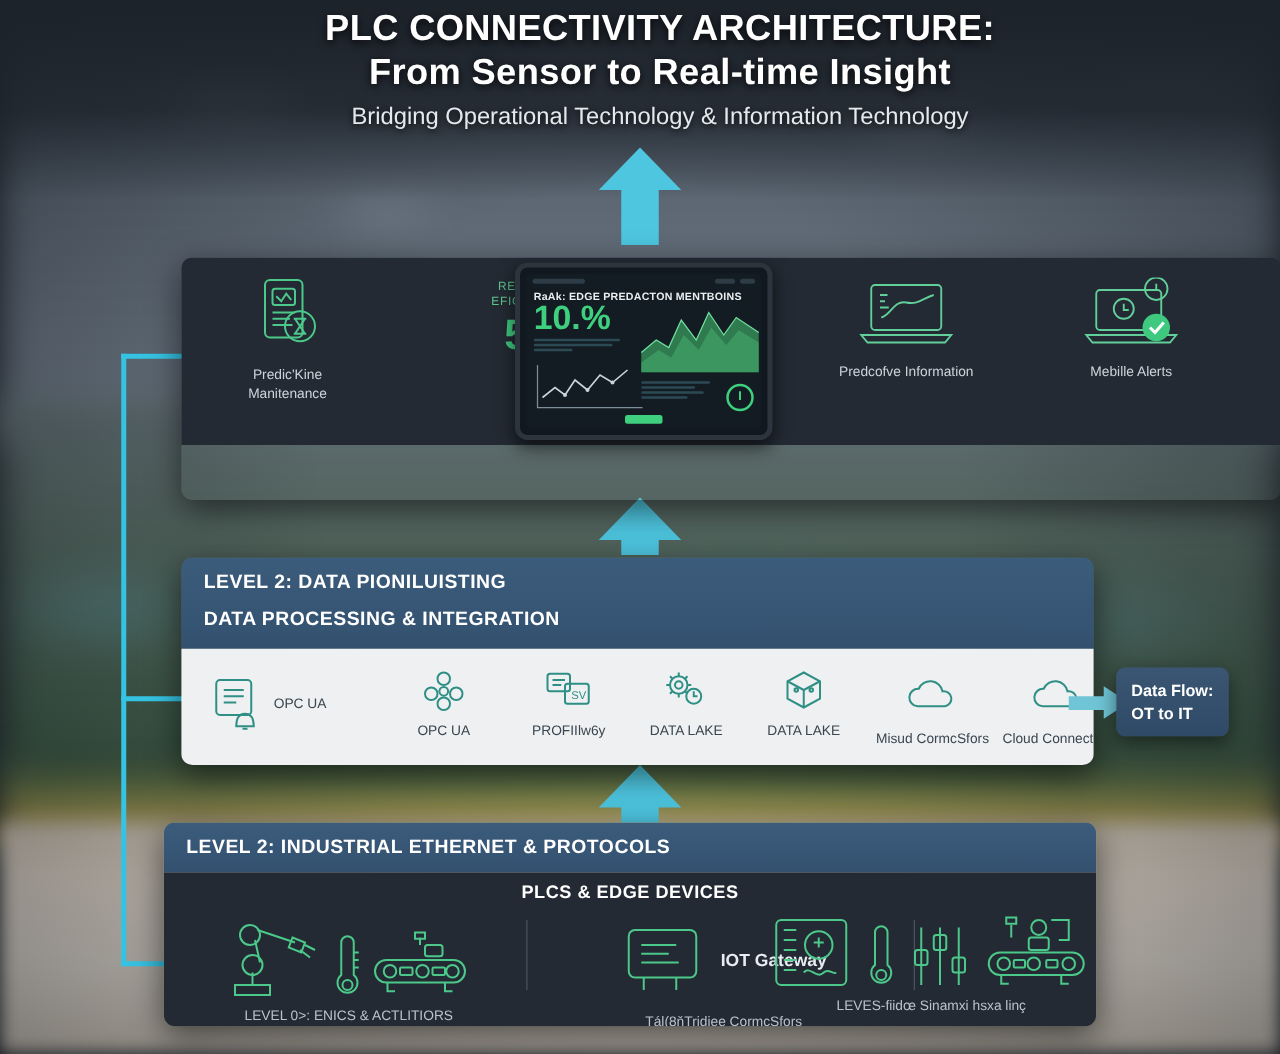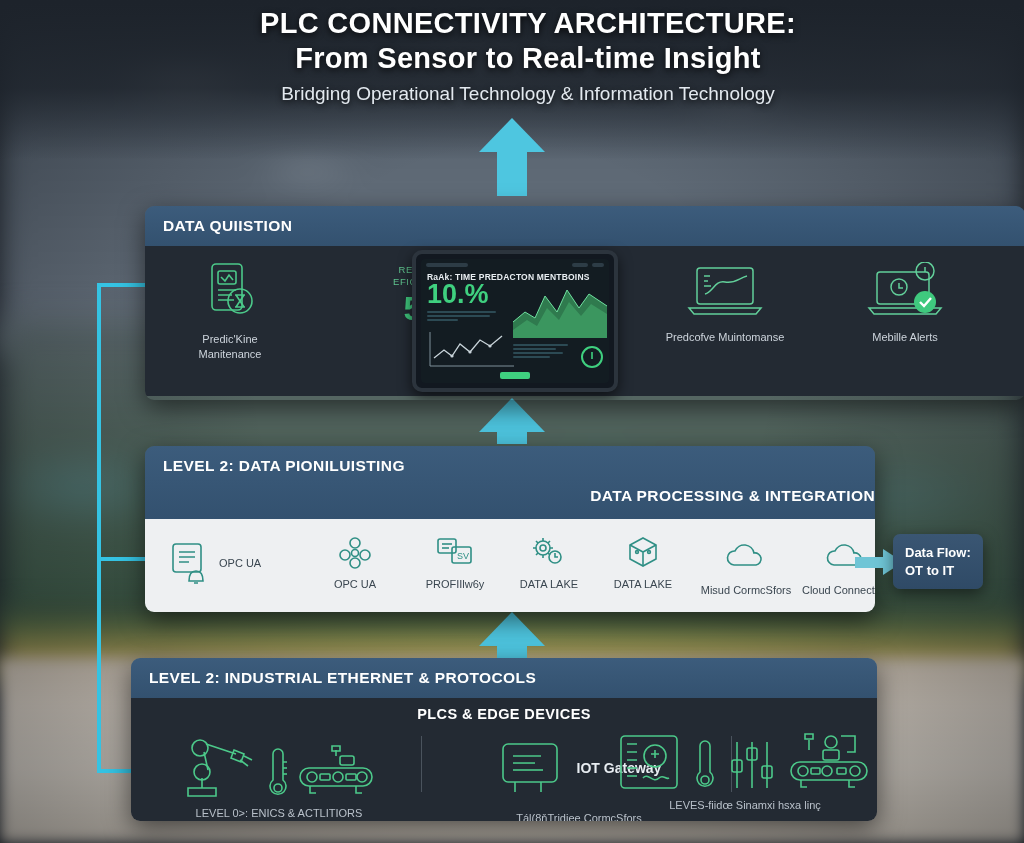--- a/index.html
+++ b/index.html
@@ -103,21 +103,21 @@
   .panel {
     position: absolute; z-index: 15; border-radius: 9px; overflow: hidden;
     box-shadow: 0 8px 26px rgba(0,0,0,.55);
   }
   .panel-head {
     background: linear-gradient(180deg, #3c5c7c 0%, #33516f 100%);
     padding: 11px 0 11px 18px;
     color: #ffffff; font-weight: bold; font-size: 15.5px; letter-spacing: .4px;
   }
   .panel-head.two-line { padding-bottom: 14px; }
-  .panel-head .line2 { margin-top: 12px; text-align: right; }
+  .panel-head .line2 { margin-top: 12px; }
   .panel-body-dark { background: #232a33; }
   .panel-body-light { background: #eef0f2; }
 
   
   #panel-top { left: 145px; top: 206px; width: 880px; height: 194px; }
   #panel-top .panel-body-dark { height: 150px; position: relative; }
   .p1-cell {
     position: absolute; text-align: center; color: #c5ccd4; font-size: 11px; line-height: 1.3;
   }
   .p1-label { margin-top: 7px; color: #cdd4dc; font-size: 11px; }
@@ -223,21 +223,20 @@
   <div class="vline"></div>
   <div class="hline" style="top:283px"></div>
   <div class="ahead" style="left:155px; top:276px"></div>
   <div class="hline" style="top:557px"></div>
   <div class="ahead" style="left:155px; top:550px"></div>
   <div class="hline" style="top:769px"></div>
   <div class="ahead" style="left:155px; top:762px"></div>
 </div>
 
 <div class="panel" id="panel-top">
-  <div class="panel-head">DATA QUIISTION</div>
   <div class="panel-body-dark">
 
     <div class="p1-cell" style="left:20px; top:14px; width:130px;">
       <svg width="56" height="62" viewBox="0 0 56 62">
         <rect class="ico-green" x="10" y="4" width="30" height="46" rx="4"></rect>
         <rect class="ico-green" x="16" y="11" width="18" height="13" rx="2"></rect>
         <path class="ico-green" d="M19 17 l4 4 4-6 4 5"></path>
         <line class="ico-green" x1="16" y1="30" x2="34" y2="30"></line>
         <line class="ico-green" x1="16" y1="35" x2="30" y2="35"></line>
         <line class="ico-green" x1="16" y1="40" x2="32" y2="40"></line>
@@ -271,21 +270,21 @@
 
     <div id="tablet">
       <div id="tablet-screen">
         <div class="tb-topbar">
           <div class="tb-chip" style="width:42px"></div>
           <div style="display:flex;gap:4px">
             <div class="tb-chip" style="width:16px"></div>
             <div class="tb-chip" style="width:12px"></div>
           </div>
         </div>
-        <div class="tb-title">RaAk: TIME PREDACTON MENTBOINS</div>
+        <div class="tb-title">RaAk: EDGE PREDACTON MENTBOINS</div>
         <div style="display:flex">
           <div style="width:48%">
             <div class="tb-kpi">10.%</div>
             <div class="tb-lines">
               <div class="tb-line" style="width:88%"></div>
               <div class="tb-line" style="width:80%"></div>
               <div class="tb-line" style="width:40%"></div>
             </div>
             <svg width="92" height="44" viewBox="0 0 92 44" style="margin-left:5px">
               <path stroke="#7f8f99" fill="none" stroke-width="1" d="M4 6 v34 h84"></path>
@@ -321,21 +320,21 @@
 
     <div class="p1-cell" style="left:500px; top:16px; width:160px;">
       <svg width="80" height="58" viewBox="0 0 80 58">
         <rect class="ico-green-lt" x="12" y="6" width="56" height="36" rx="3"></rect>
         <path class="ico-green-lt" d="M4 46 h72 l-5 6 H9 z"></path>
         <path class="ico-green-lt" d="M20 32 C28 30, 30 18, 40 20 C50 22, 54 16, 62 14"></path>
         <line class="ico-green-lt" x1="19" y1="14" x2="25" y2="14"></line>
         <line class="ico-green-lt" x1="19" y1="19" x2="23" y2="19"></line>
         <line class="ico-green-lt" x1="19" y1="24" x2="26" y2="24"></line>
       </svg>
-      <div class="p1-label">Predcofve Muintomanse</div>
+      <div class="p1-label">Predcofve Information</div>
     </div>
 
     <div class="p1-cell" style="left:680px; top:16px; width:160px;">
       <svg width="80" height="58" viewBox="0 0 80 58">
         <rect class="ico-green-lt" x="12" y="10" width="52" height="32" rx="3"></rect>
         <path class="ico-green-lt" d="M4 46 h72 l-5 6 H9 z"></path>
         <circle class="ico-green-lt" cx="34" cy="25" r="8"></circle>
         <path class="ico-green-lt" d="M34 21 v5 h4"></path>
         <circle class="ico-green-lt" cx="60" cy="9" r="9"></circle>
         <path class="ico-green-lt" d="M60 5 v5 M60 13 h.01"></path>

